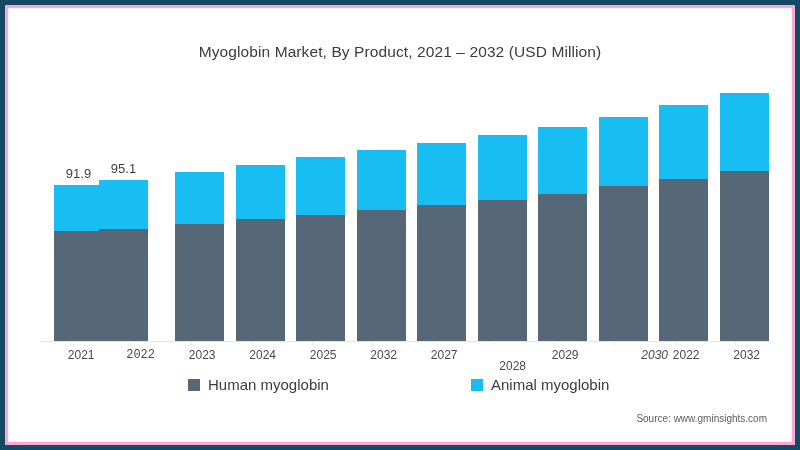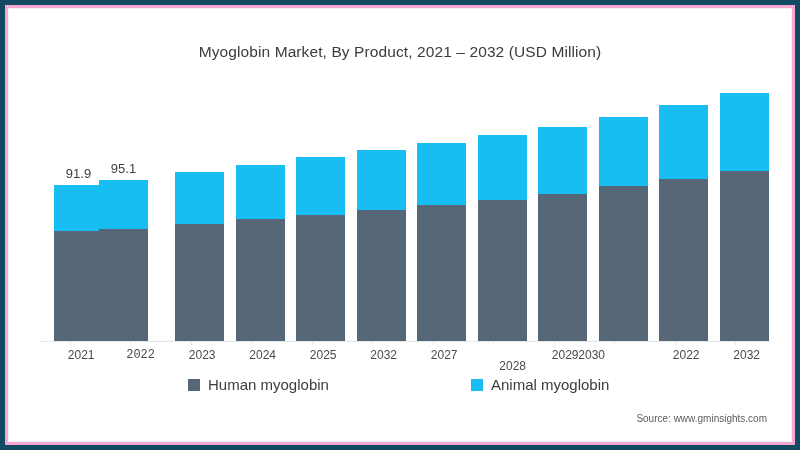--- a/index.html
+++ b/index.html
@@ -193,21 +193,21 @@
         <div class="axis-tick-label" style="left: 306.5px;">2025</div>
         <div class="axis-tick" style="left: 367px;"></div>
         <div class="axis-tick-label" style="left: 367px;">2032</div>
         <div class="axis-tick" style="left: 428px;"></div>
         <div class="axis-tick-label" style="left: 427.5px;">2027</div>
         <div class="axis-tick" style="left: 488px;"></div>
         <div class="axis-tick-label" style="left: 496px; margin-top: 11px;">2028</div>
         <div class="axis-tick" style="left: 549px;"></div>
         <div class="axis-tick-label" style="left: 548.5px;">2029</div>
         <div class="axis-tick" style="left: 609px;"></div>
-        <div class="axis-tick-label" style="left: 575px;">2030</div>
+        <div class="axis-tick-label" style="left: 638px; font-style: italic;">2030</div>
         <div class="axis-tick" style="left: 670px;"></div>
         <div class="axis-tick-label" style="left: 669.5px;">2022</div>
         <div class="axis-tick" style="left: 730px;"></div>
         <div class="axis-tick-label" style="left: 730px;">2032</div>
       </div>
   </div>
 
   <div id="legend">
       <div class="legend-item" style="left: 466px;">
         <span class="legend-swatch" style="background: rgb(24, 189, 242);"></span>

